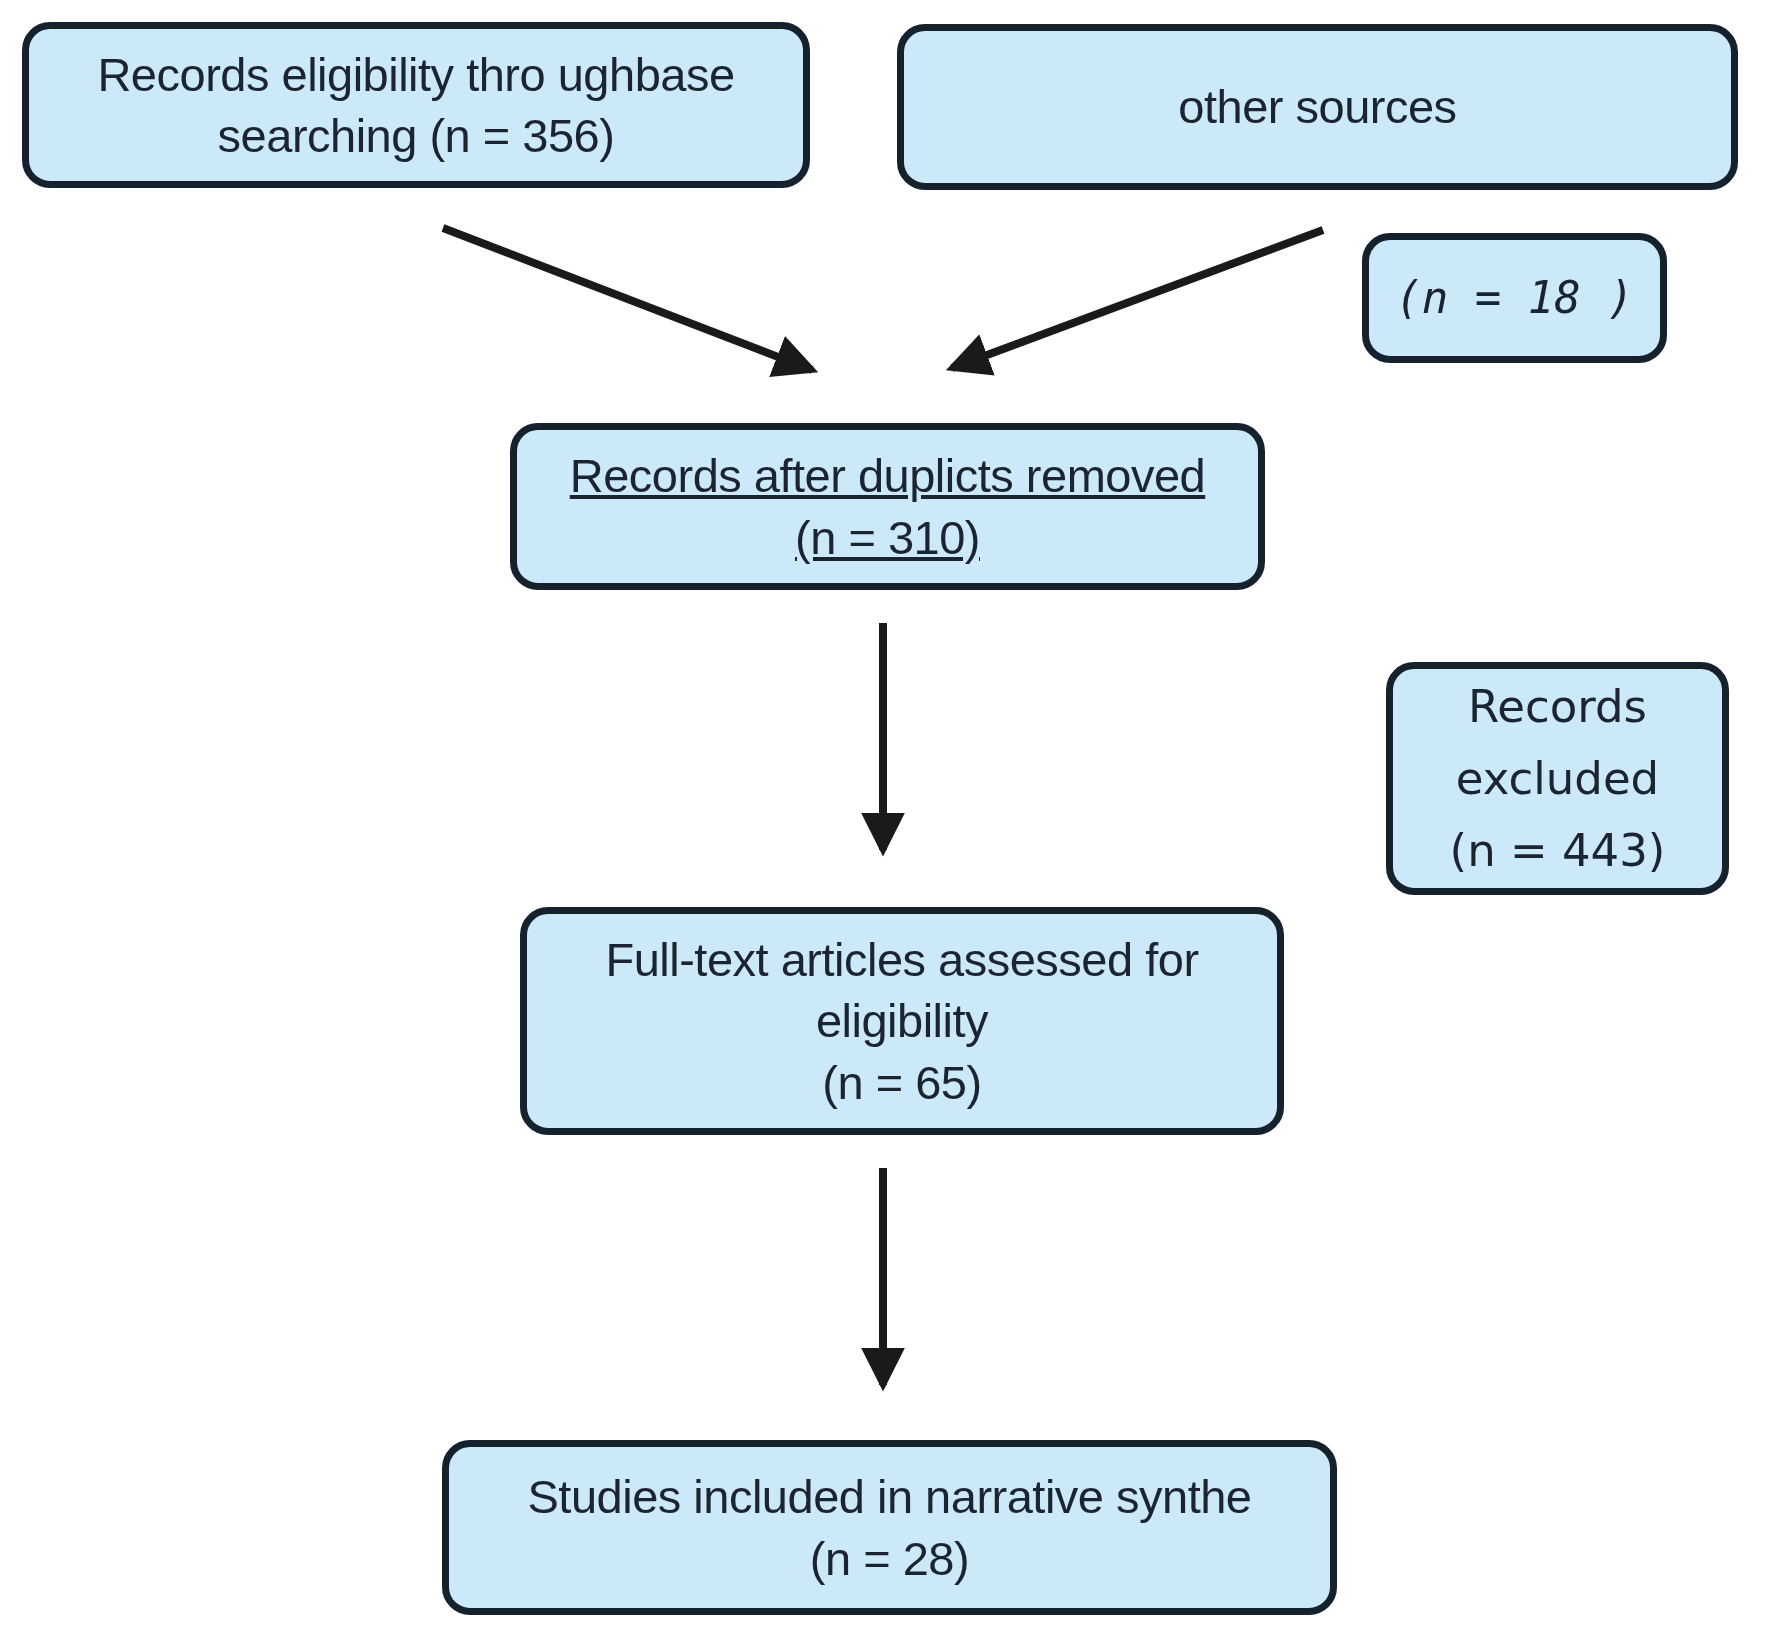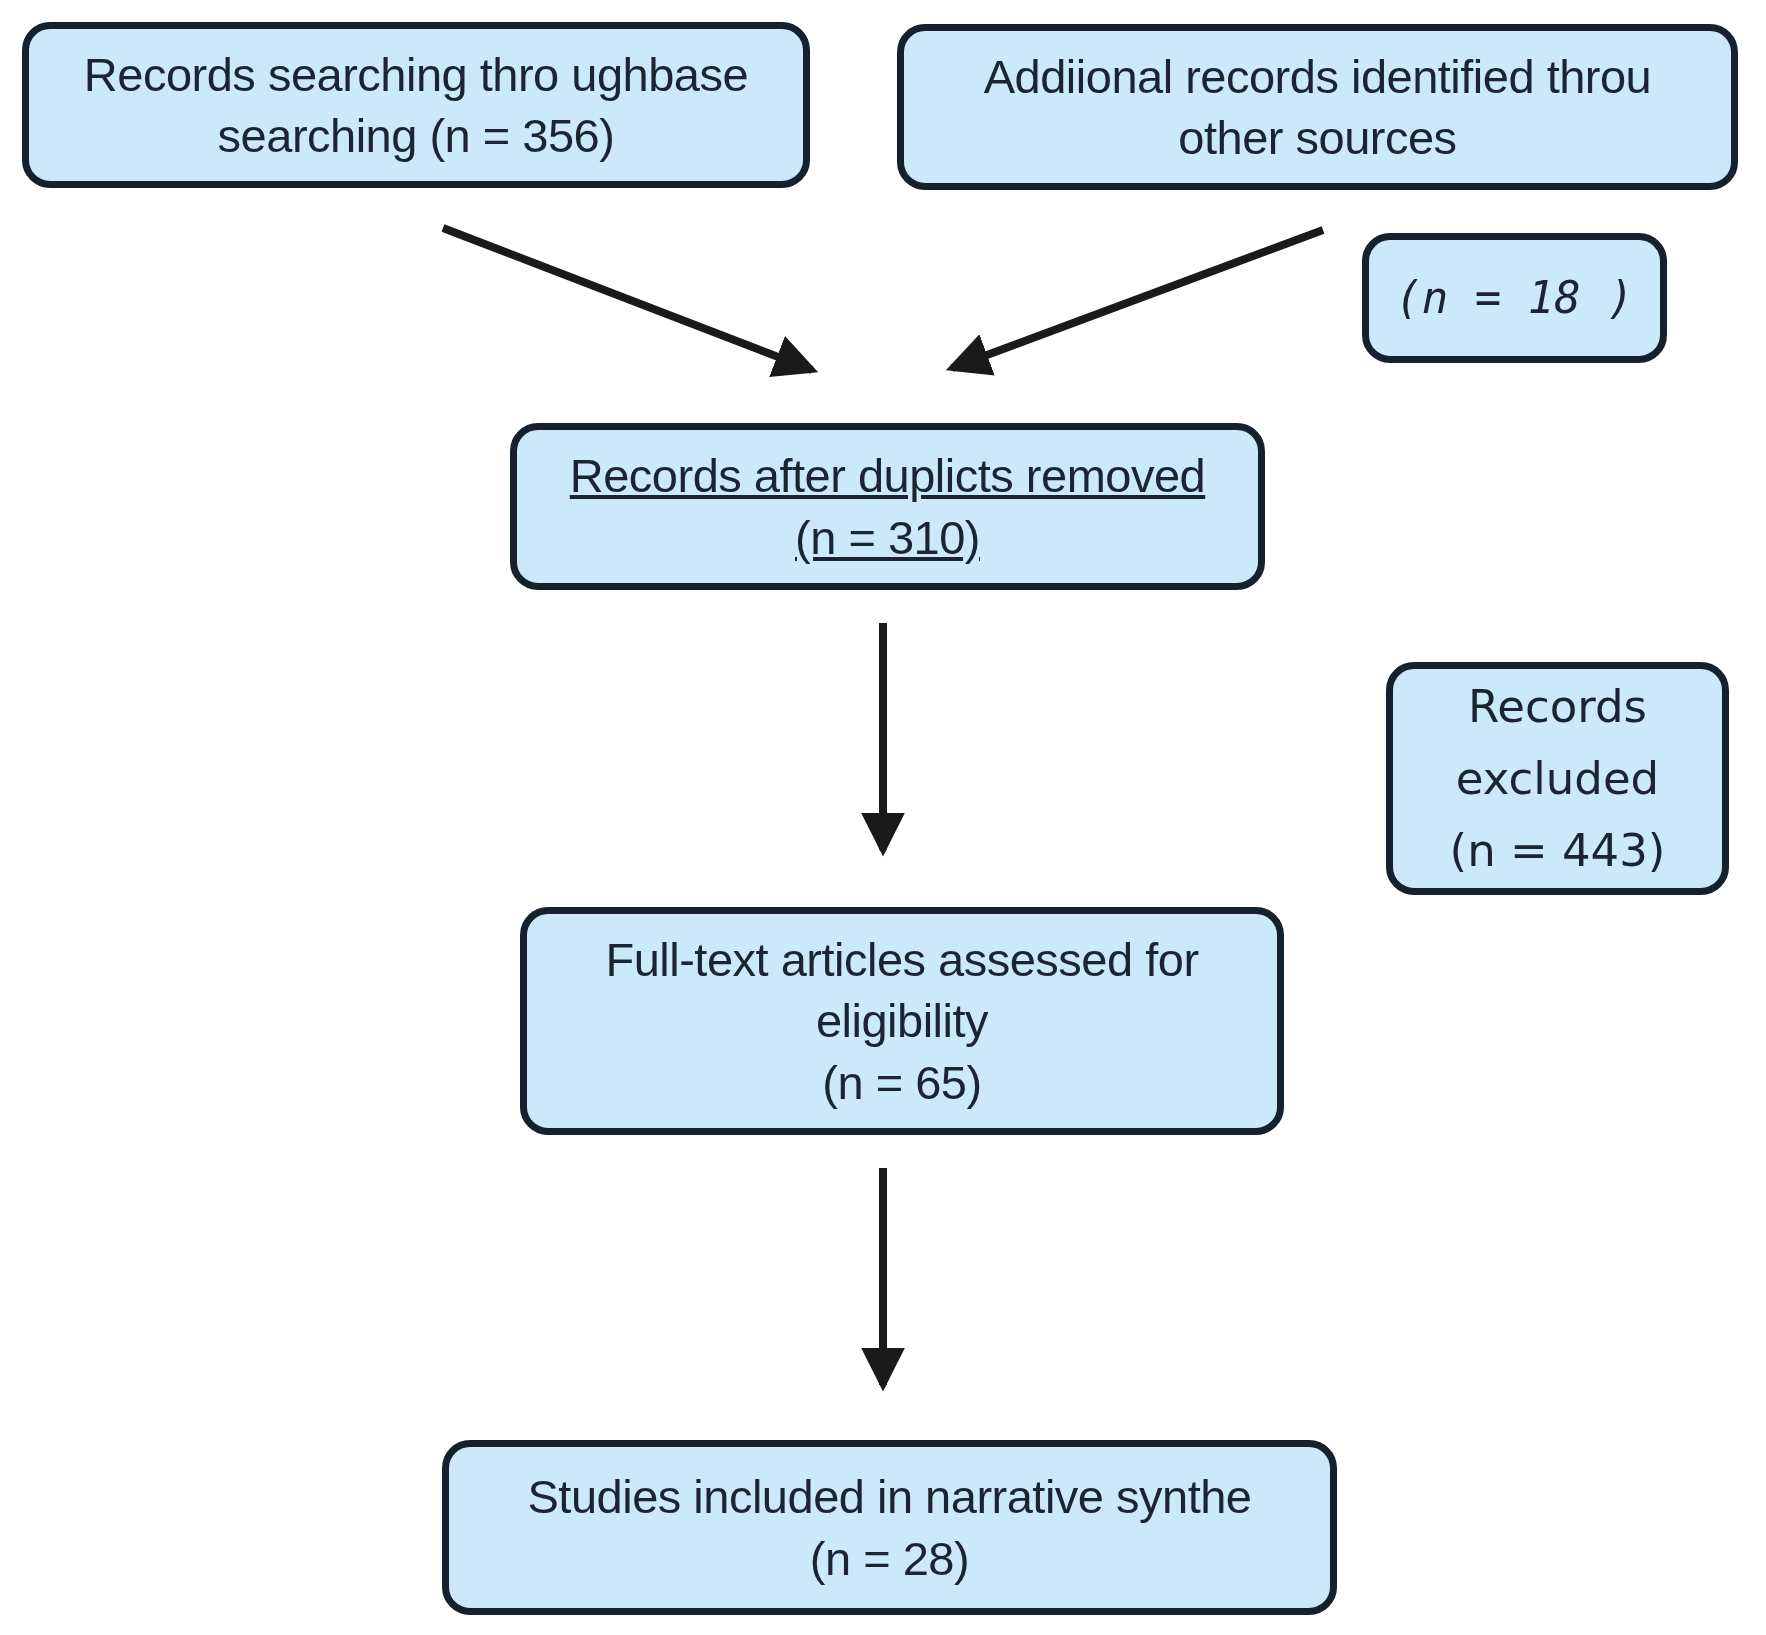--- a/index.html
+++ b/index.html
@@ -68,26 +68,25 @@
         <path d="M 0 0 L 10 5 L 0 10 z" fill="#1a1a1a"></path>
       </marker>
     </defs>
     <line x1="443" y1="228" x2="812" y2="370" stroke="#1a1a1a" stroke-width="8" marker-end="url(#arrowhead)"></line>
     <line x1="1323" y1="230" x2="952" y2="368" stroke="#1a1a1a" stroke-width="8" marker-end="url(#arrowhead)"></line>
     <line x1="883" y1="623" x2="883" y2="850" stroke="#1a1a1a" stroke-width="8" marker-end="url(#arrowhead)"></line>
     <line x1="883" y1="1168" x2="883" y2="1385" stroke="#1a1a1a" stroke-width="8" marker-end="url(#arrowhead)"></line>
   </svg>
 
   <div class="box f-main" id="box-records-identified">
-    <div class="line">Records searching thro ughbase</div>
+    <div class="line">Records eligibility thro ughbase</div>
     <div class="line">searching (n = 356)</div>
   </div>
 
   <div class="box f-main" id="box-additional-records">
-    <div class="line">Addiional records identified throu</div>
     <div class="line">other sources</div>
   </div>
 
   <div class="box f-mono" id="box-n18">
     <div class="line">(n = 18 )</div>
   </div>
 
   <div class="box f-main" id="box-after-duplicates">
     <div class="line">Records after duplicts removed</div>
     <div class="line">(n = 310)</div>

